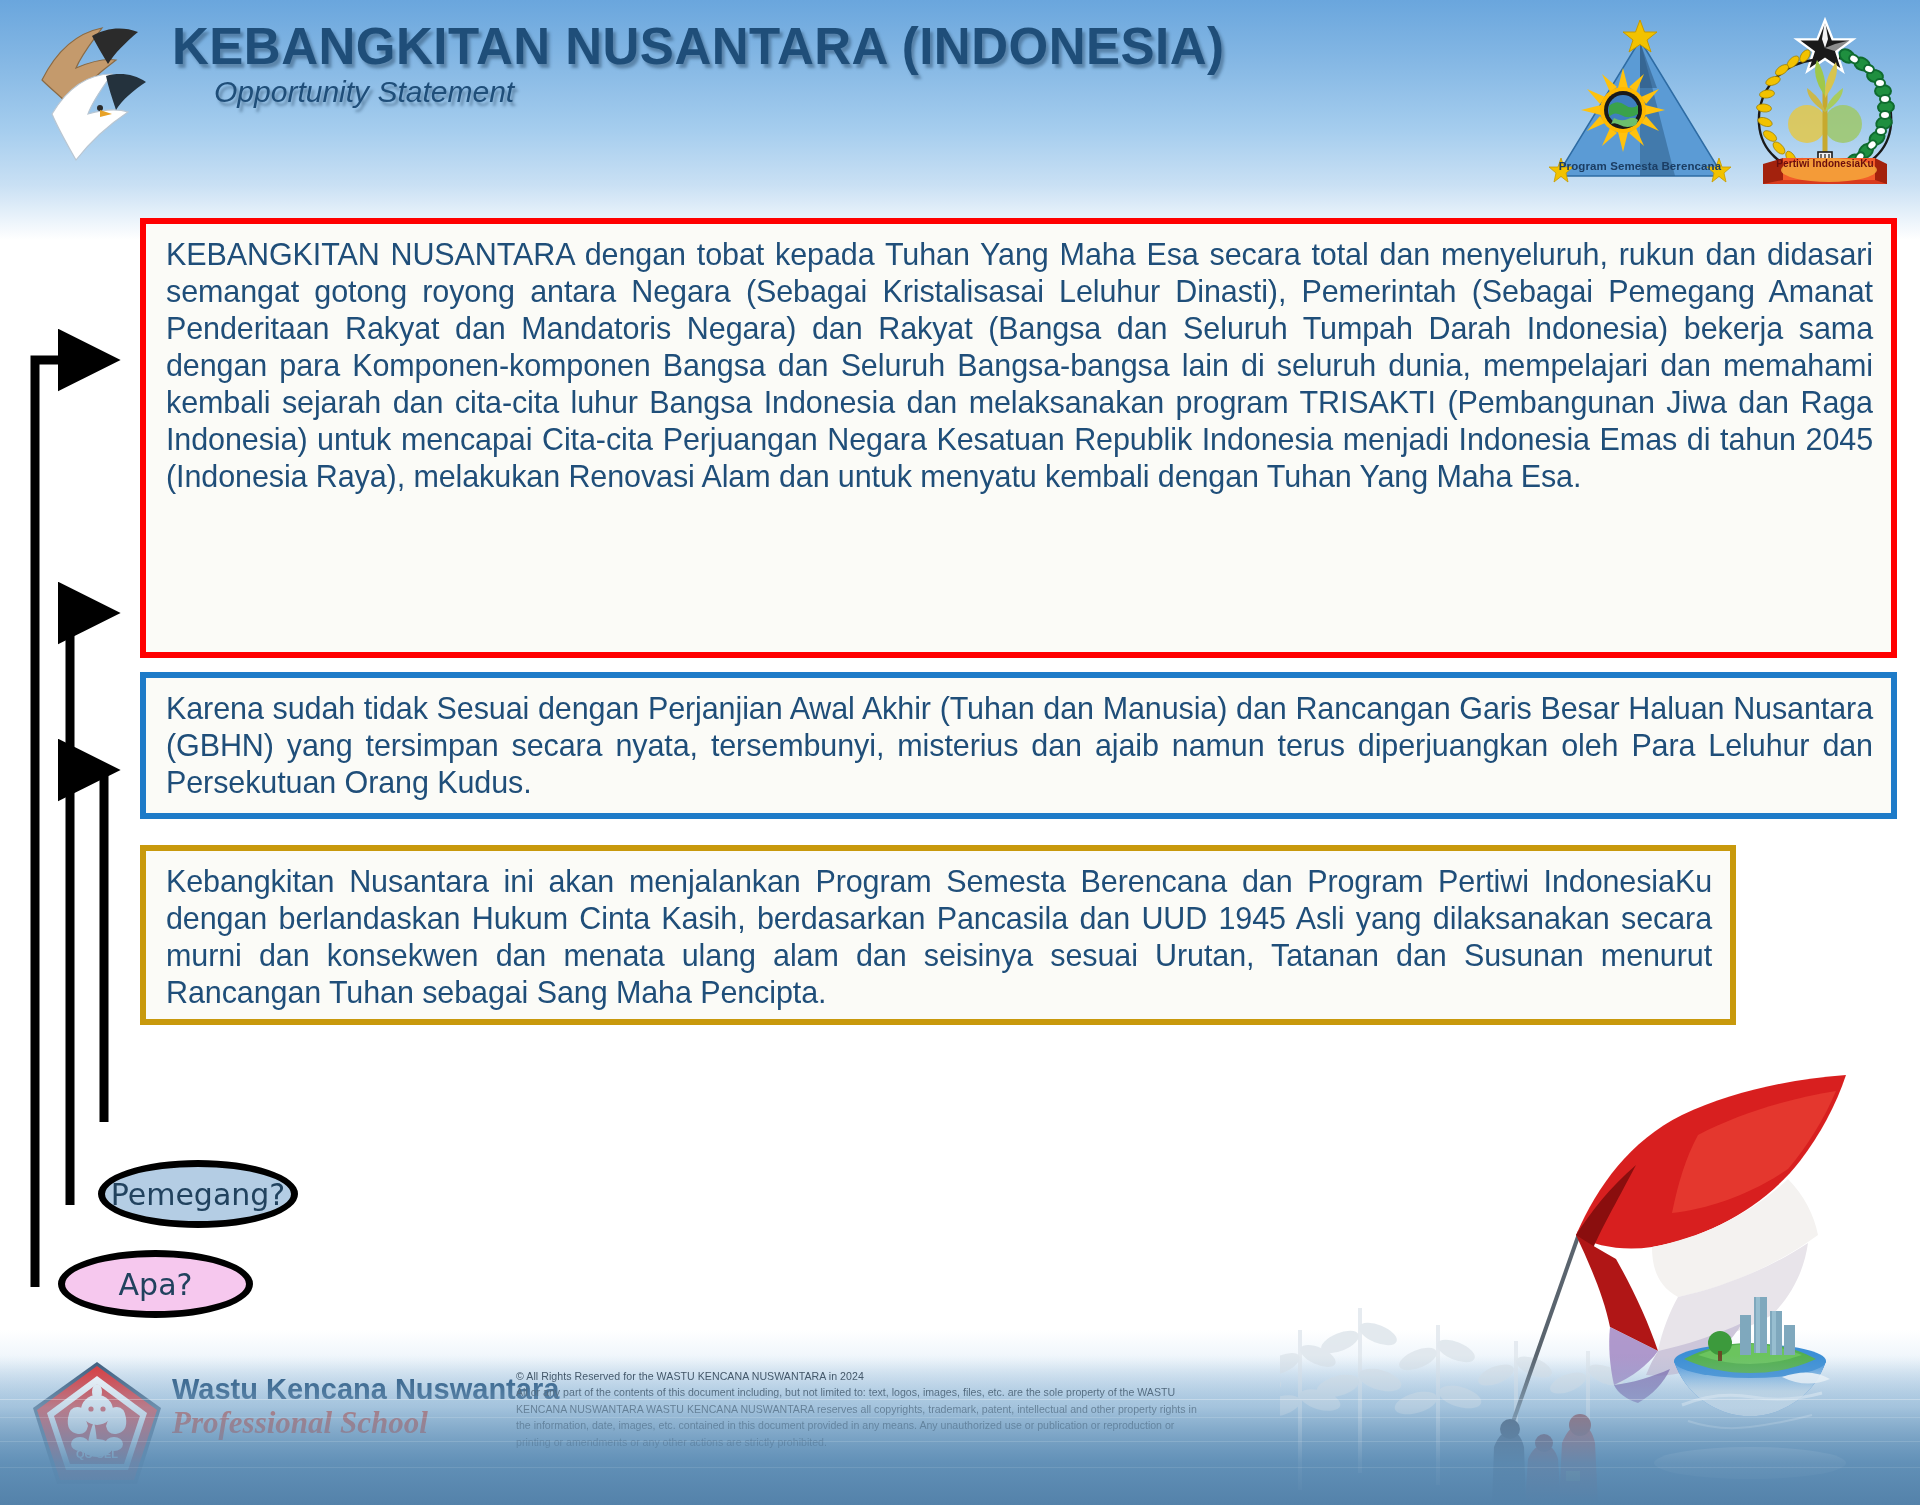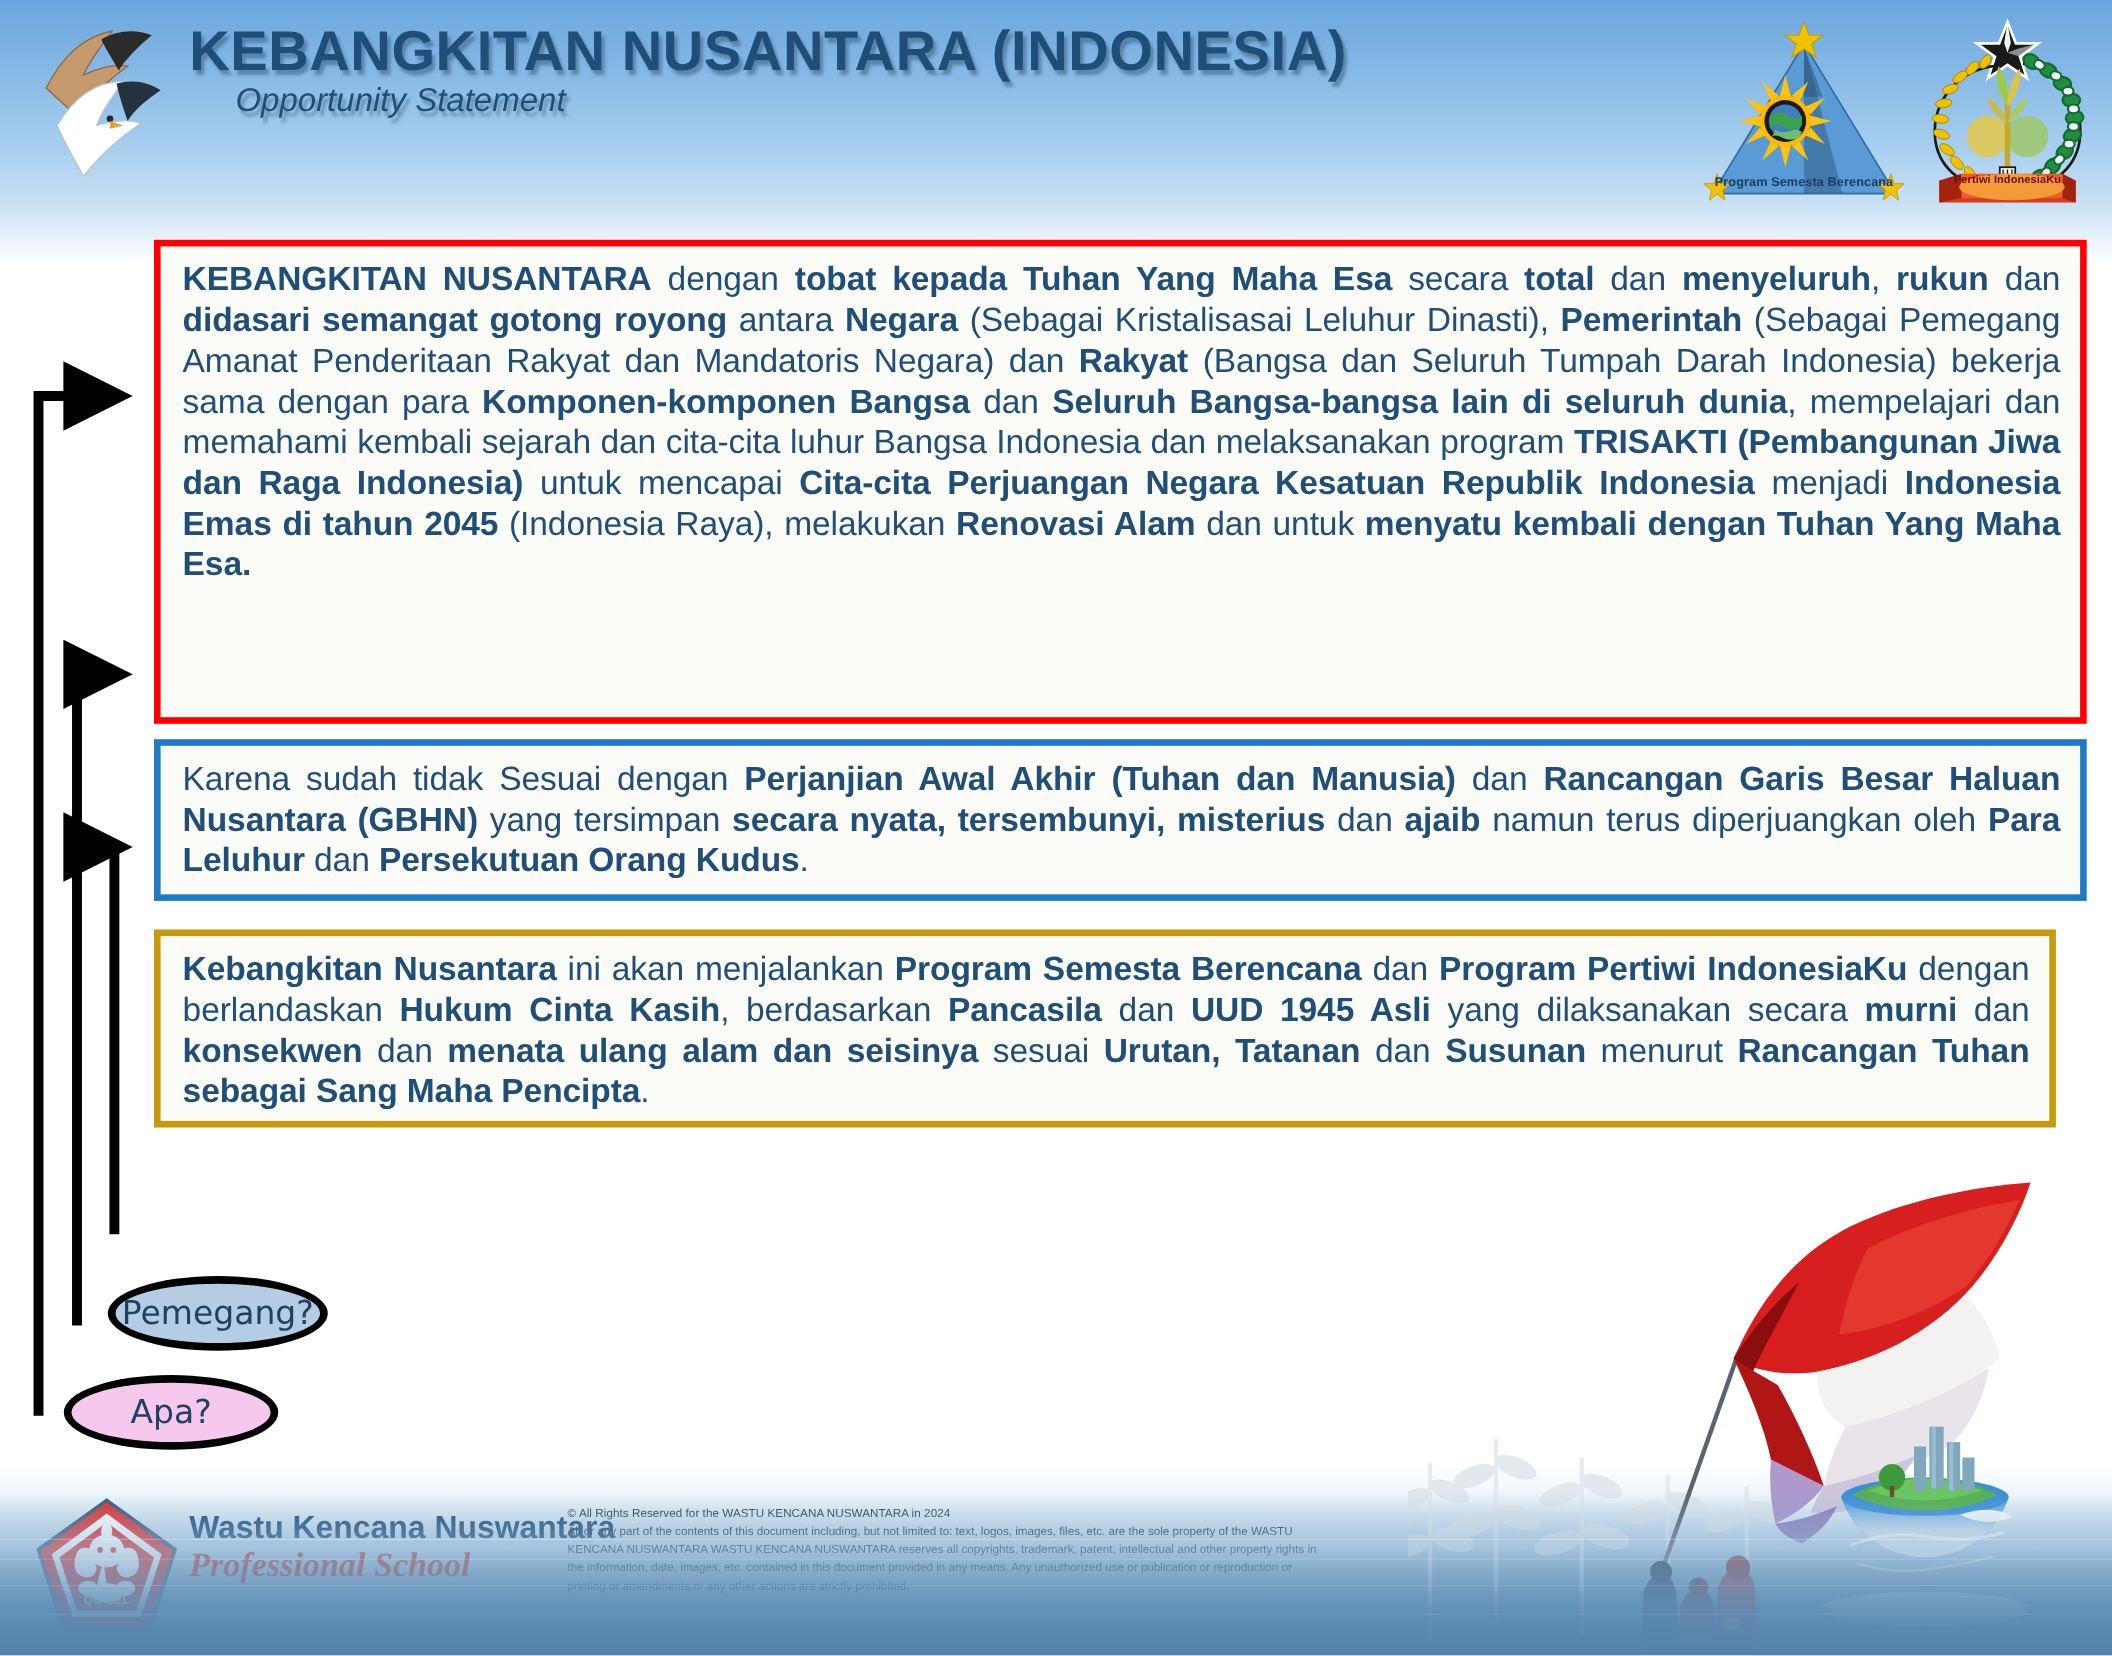--- a/index.html
+++ b/index.html
@@ -63,24 +63,24 @@
     font-size:10px; font-weight:bold; color:#6a0d0d; letter-spacing:.1px;
   }
 
   
   .box{
     position:absolute; background:#FBFBF7;
     padding:12px 18px 12px 20px;
     color:#1F4E79; text-align:justify; text-justify:inter-word;
     font-size:30.5px; line-height:1.215; letter-spacing:-.1px;
   }
-  .box b{ font-weight:bold; }
+  .box b{ font-weight:normal; }
   .box-red   { left:140px; top:218px; width:1757px; height:440px; border:6px solid #FF0000; }
   .box-blue  { left:140px; top:672px; width:1757px; height:147px; border:6px solid #1E7BC8; }
-  .box-gold  { left:140px; top:845px; width:1729px; height:180px; border:6px solid #C8990C; }
+  .box-gold  { left:140px; top:845px; width:1596px; height:180px; border:6px solid #C8990C; }
   .box p{ margin:0; }
 
   
   .connectors{ position:absolute; left:0; top:0; width:1920px; height:1505px; pointer-events:none; }
 
   
   .ellipse{
     position:absolute; border:7px solid #000000; border-radius:50%;
     display:flex; align-items:center; justify-content:center;
     color:#21425e; font-size:30px; font-family:"DejaVu Sans", sans-serif;

